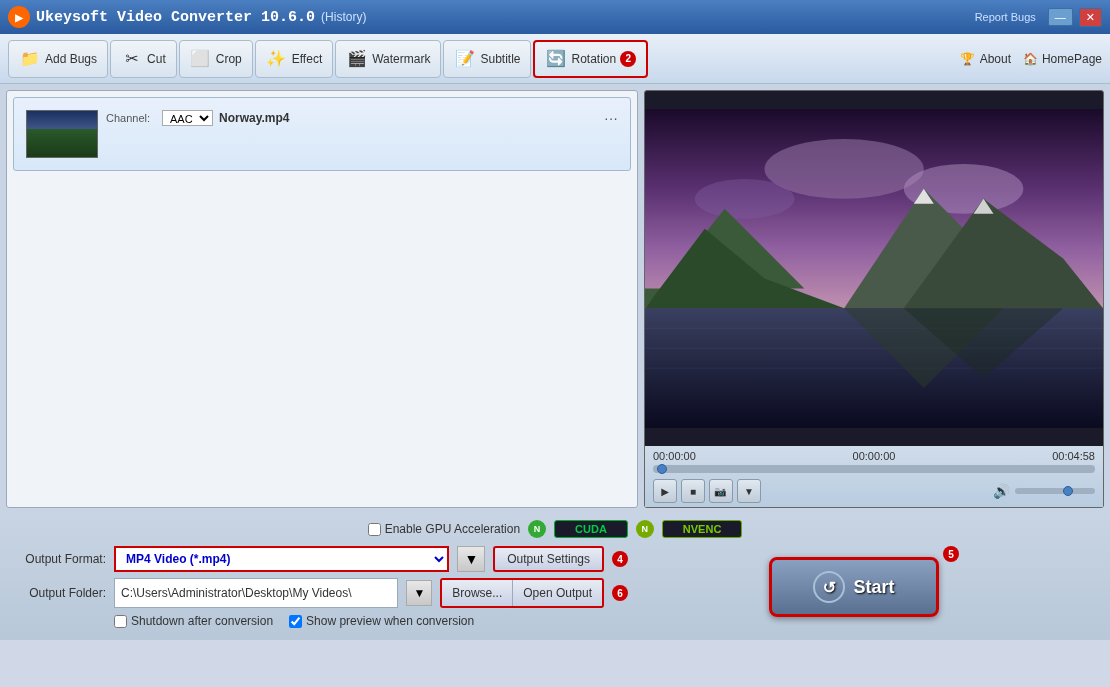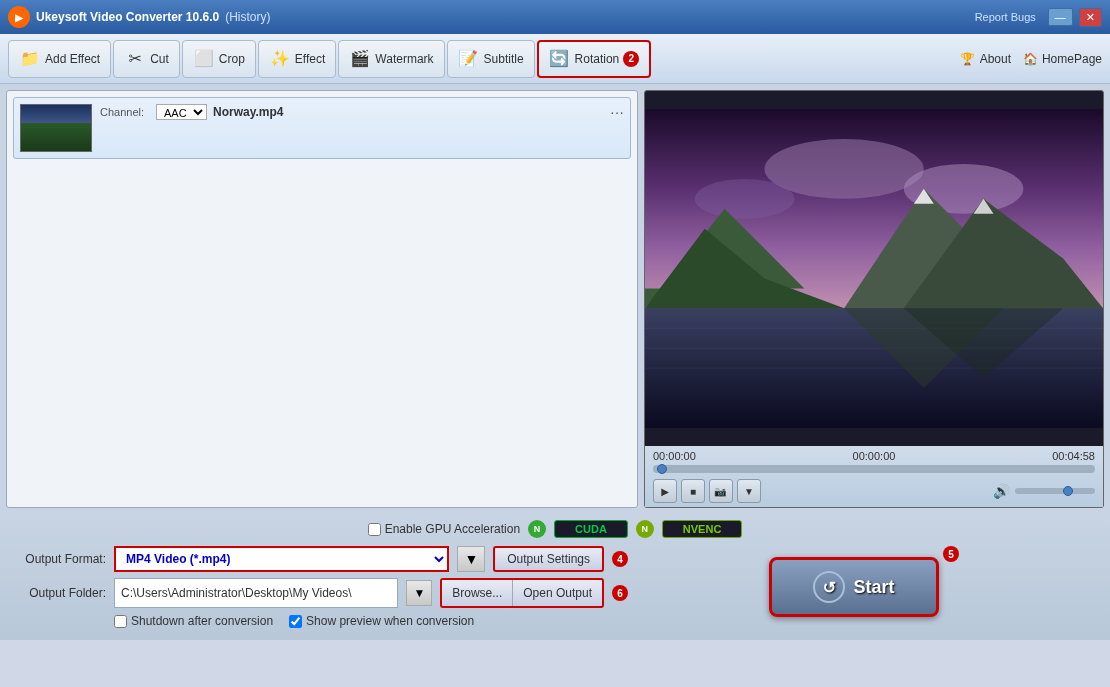--- a/index.html
+++ b/index.html
@@ -33,23 +33,24 @@
       background: #ff6600;
       border-radius: 50%;
       display: flex;
       align-items: center;
       justify-content: center;
       font-size: 10px;
       color: white;
       font-weight: bold;
     }
     .title-text {
-      font-size: 12px;
+      font-size: 15px;
       color: white;
       font-weight: bold;
+      font-family: Liberation Mono, monospace;
     }
     .title-history {
       font-size: 12px;
       color: #cce0ff;
     }
     .title-bar-right {
       display: flex;
       align-items: center;
       gap: 6px;
     }
@@ -145,21 +146,21 @@
     }
     .file-list {
       flex: 1;
       overflow-y: auto;
       padding: 6px;
     }
     .file-item {
       display: flex;
       align-items: flex-start;
       gap: 8px;
-      padding: 6px;
+      padding: 12px;
       background: linear-gradient(to bottom, #e8f0fc, #d8e8f8);
       border: 1px solid #a0b8d0;
       border-radius: 3px;
     }
     .file-thumbnail {
       width: 72px;
       height: 48px;
       background: linear-gradient(135deg, #4a6a9a, #2a4a7a);
       border: 1px solid #666;
       flex-shrink: 0;
@@ -537,21 +538,21 @@
     <span class="title-btn report">Report Bugs</span>
     <button class="title-btn minimize">—</button>
     <button class="title-btn close">✕</button>
   </div>
 </div>
 
 <div class="toolbar">
   <div class="toolbar-left">
     <button class="toolbar-btn">
       <span class="toolbar-icon">📁</span>
-      <span>Add Effect</span>
+      <span>Add Bugs</span>
     </button>
     <button class="toolbar-btn">
       <span class="toolbar-icon">✂</span>
       <span>Cut</span>
     </button>
     <button class="toolbar-btn">
       <span class="toolbar-icon">⬜</span>
       <span>Crop</span>
     </button>
     <button class="toolbar-btn">

